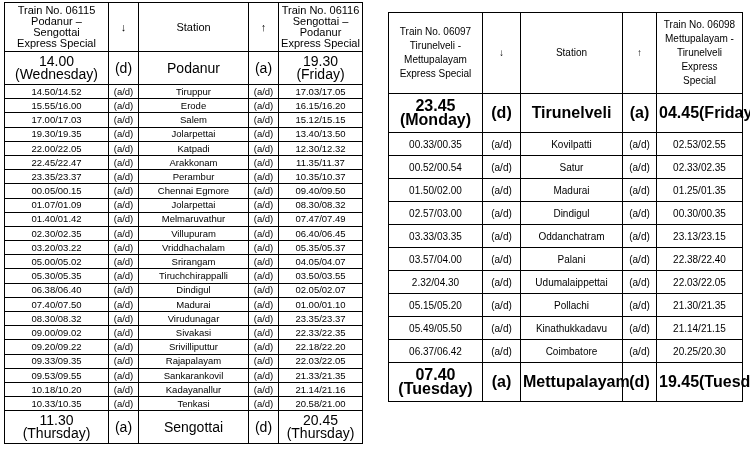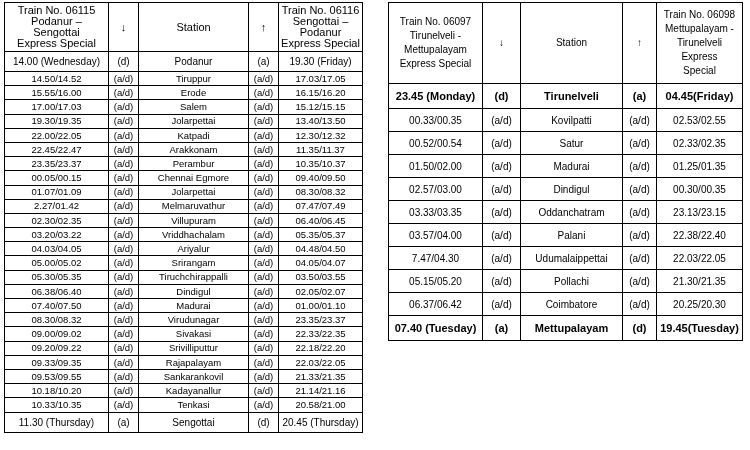--- a/index.html
+++ b/index.html
@@ -43,54 +43,54 @@
   .left-wrap col.c4 { width: 30px; }
   .left-wrap col.c5 { width: 84px; }
 
   .left-wrap .hdr td {
     font-size: 11px;
     line-height: 11px;
     padding: 2px 2px;
     font-weight: normal;
   }
   .left-wrap .endrow td {
-    font-size: 10px;
+    font-size: 14px;
     line-height: 13px;
     padding: 3px 1px;
   }
   .left-wrap .row td {
     font-size: 9.5px;
     line-height: 11.6px;
     height: 13.2px;
     padding: 0 1px;
   }
   .left-wrap .ad { font-size: 8px; }
   .left-wrap .stn { font-size: 9.5px; }
 
   
   .right-wrap {
     position: absolute;
     left: 388px;
-    top: 2px;
+    top: 12px;
     width: 356px;
   }
   .right-wrap table { width: 354px; }
   .right-wrap col.c1 { width: 94px; }
   .right-wrap col.c2 { width: 38px; }
   .right-wrap col.c3 { width: 102px; }
   .right-wrap col.c4 { width: 34px; }
   .right-wrap col.c5 { width: 86px; }
 
   .right-wrap .hdr td {
     font-size: 10px;
     line-height: 14px;
     padding: 5px 3px;
   }
   .right-wrap .endrow td {
-    font-size: 11px;
+    font-size: 16px;
     line-height: 14px;
     padding: 5px 2px;
     font-weight: bold;
     margin-left: 7px;
   }
   .right-wrap .row td {
     font-size: 10px;
     line-height: 13px;
     height: 22px;
     padding: 0 2px;
@@ -191,46 +191,39 @@
         <td>09.40/09.50</td>
       </tr>
       <tr class="row">
         <td>01.07/01.09</td>
         <td class="ad">(a/d)</td>
         <td class="stn">Jolarpettai</td>
         <td class="ad">(a/d)</td>
         <td>08.30/08.32</td>
       </tr>
       <tr class="row">
-        <td>2.27/01.42</td>
+        <td>01.40/01.42</td>
         <td class="ad">(a/d)</td>
         <td class="stn">Melmaruvathur</td>
         <td class="ad">(a/d)</td>
         <td>07.47/07.49</td>
       </tr>
       <tr class="row">
         <td>02.30/02.35</td>
         <td class="ad">(a/d)</td>
         <td class="stn">Villupuram</td>
         <td class="ad">(a/d)</td>
         <td>06.40/06.45</td>
       </tr>
       <tr class="row">
         <td>03.20/03.22</td>
         <td class="ad">(a/d)</td>
         <td class="stn">Vriddhachalam</td>
         <td class="ad">(a/d)</td>
         <td>05.35/05.37</td>
-      </tr>
-      <tr class="row">
-        <td>04.03/04.05</td>
-        <td class="ad">(a/d)</td>
-        <td class="stn">Ariyalur</td>
-        <td class="ad">(a/d)</td>
-        <td>04.48/04.50</td>
       </tr>
       <tr class="row">
         <td>05.00/05.02</td>
         <td class="ad">(a/d)</td>
         <td class="stn">Srirangam</td>
         <td class="ad">(a/d)</td>
         <td>04.05/04.07</td>
       </tr>
       <tr class="row">
         <td>05.30/05.35</td>
@@ -383,32 +376,39 @@
         <td>23.13/23.15</td>
       </tr>
       <tr class="row">
         <td>03.57/04.00</td>
         <td class="ad">(a/d)</td>
         <td>Palani</td>
         <td class="ad">(a/d)</td>
         <td>22.38/22.40</td>
       </tr>
       <tr class="row">
-        <td>7.47/04.30</td>
+        <td>2.32/04.30</td>
         <td class="ad">(a/d)</td>
         <td>Udumalaippettai</td>
         <td class="ad">(a/d)</td>
         <td>22.03/22.05</td>
       </tr>
       <tr class="row">
         <td>05.15/05.20</td>
         <td class="ad">(a/d)</td>
         <td>Pollachi</td>
         <td class="ad">(a/d)</td>
         <td>21.30/21.35</td>
+      </tr>
+      <tr class="row">
+        <td>05.49/05.50</td>
+        <td class="ad">(a/d)</td>
+        <td>Kinathukkadavu</td>
+        <td class="ad">(a/d)</td>
+        <td>21.14/21.15</td>
       </tr>
       <tr class="row">
         <td>06.37/06.42</td>
         <td class="ad">(a/d)</td>
         <td>Coimbatore</td>
         <td class="ad">(a/d)</td>
         <td>20.25/20.30</td>
       </tr>
       <tr class="endrow">
         <td>07.40 (Tuesday)</td>

